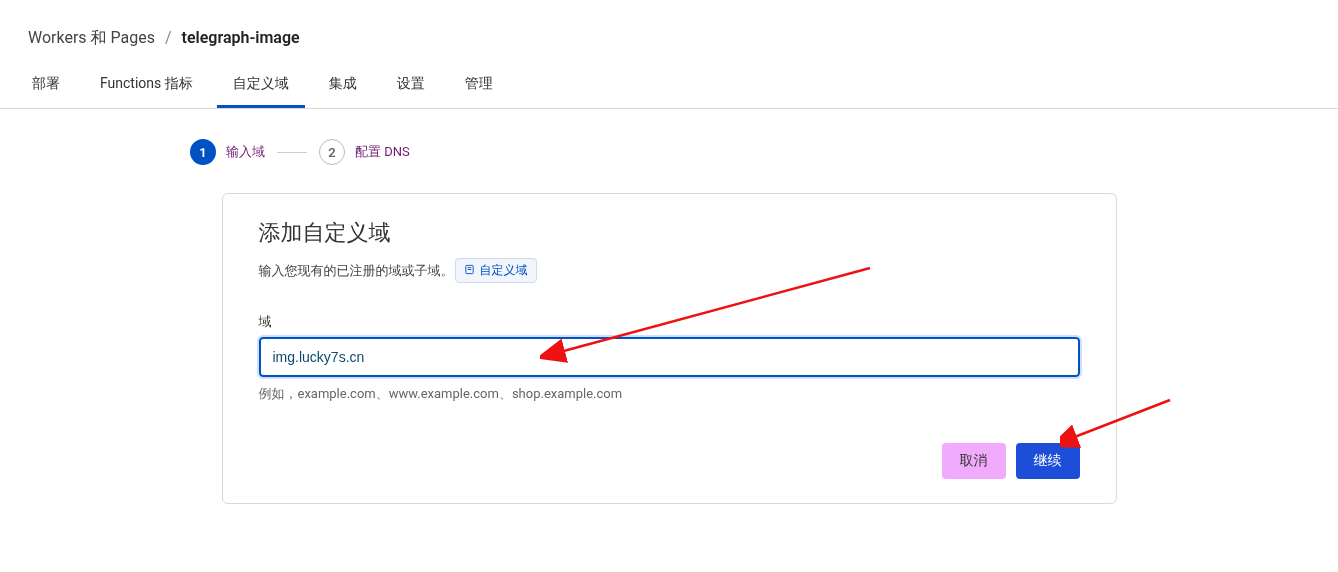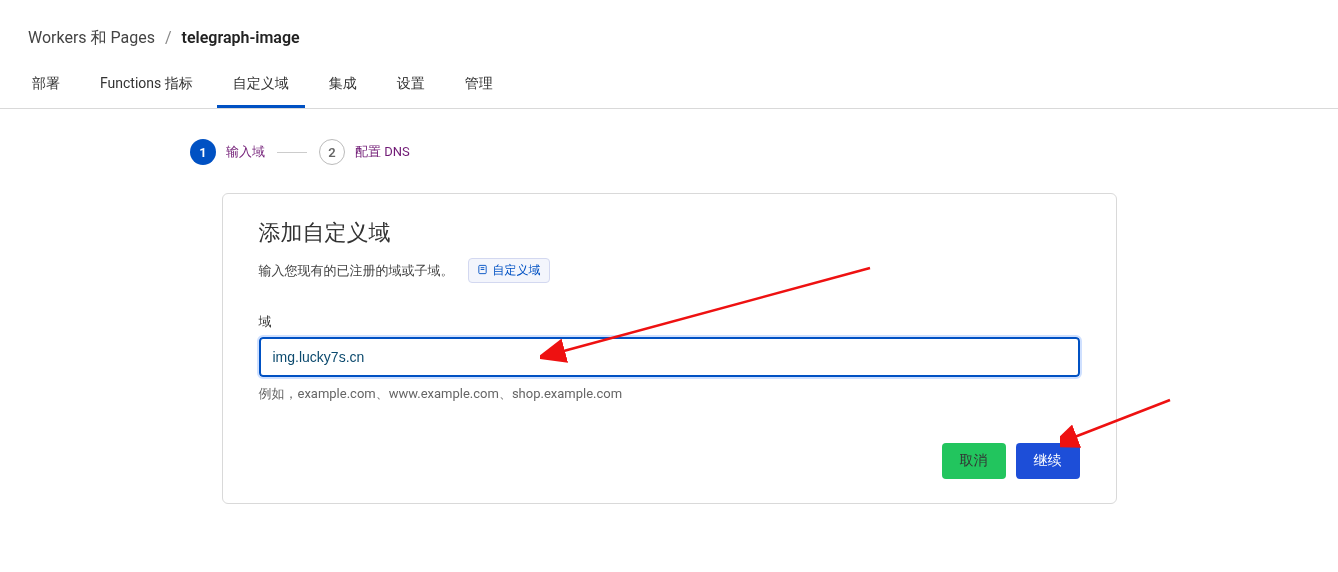--- a/index.html
+++ b/index.html
@@ -106,21 +106,21 @@
     }
     .card-title {
       font-size: 22px;
       font-weight: 400;
       color: #333;
       margin-bottom: 10px;
     }
     .card-subtitle-row {
       display: flex;
       align-items: center;
-      gap: 14px;
+      gap: 1px;
       margin-bottom: 30px;
     }
     .card-subtitle {
       font-size: 13px;
       color: #444;
     }
     .doc-link {
       display: inline-flex;
       align-items: center;
       gap: 5px;
@@ -163,21 +163,21 @@
       gap: 10px;
     }
     .btn {
       padding: 9px 18px;
       font-size: 14px;
       border-radius: 4px;
       border: none;
       cursor: pointer;
     }
     .btn-cancel {
-      background: #22c55e;
+      background: #f0abfc;
       color: #333;
       margin-left: 8px;
     }
     .btn-continue {
       background: #1d4ed8;
       color: #fff;
     }
     .arrow {
       position: absolute;
       pointer-events: none;

